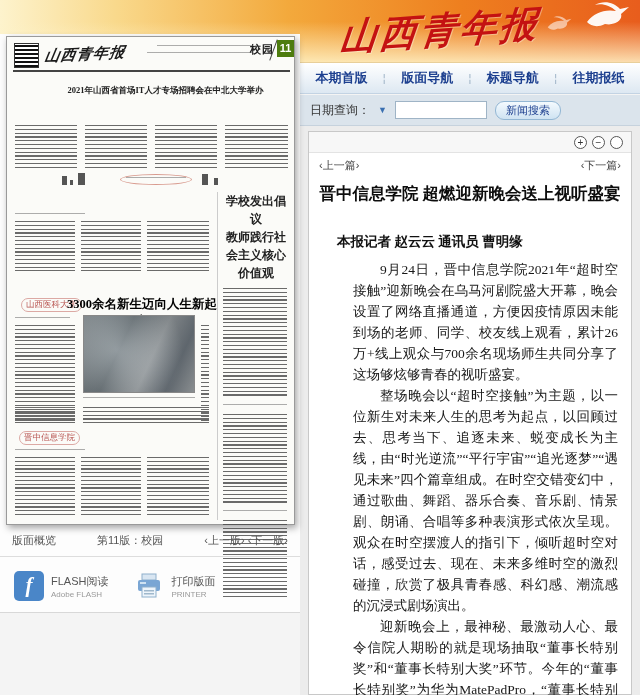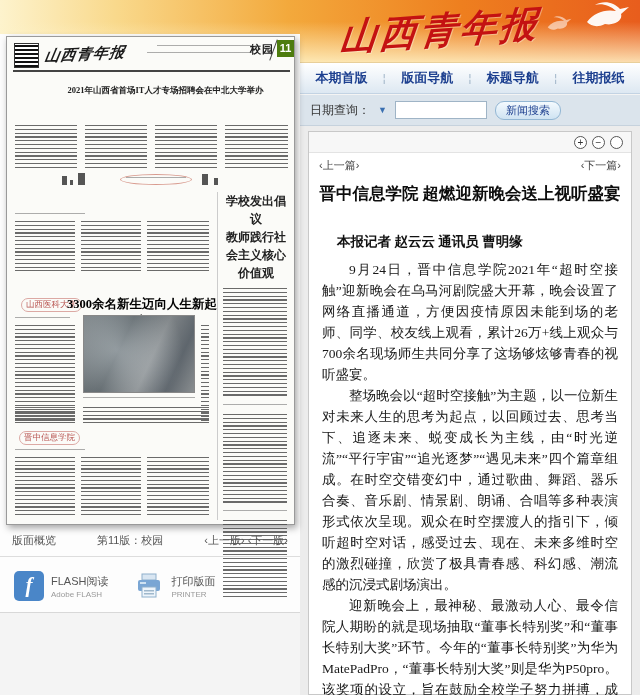--- a/index.html
+++ b/index.html
@@ -40,21 +40,21 @@
     font-size:10px; line-height:11px; text-align:center; color:#333; cursor:pointer; background:#fff; }
   .artmeta { display:flex; align-items:center; justify-content:space-between; padding:5px 10px 2px 10px; }
   .artmeta .navlink { font-size:11px; color:#444; cursor:pointer; }
   .artmeta .src { font-size:12px; color:#333; font-family:"Liberation Serif","DejaVu Serif",serif; }
   .arttitle { text-align:center; font-family:"Liberation Serif","DejaVu Serif",serif;
     font-weight:bold; font-size:16.5px; color:#0d0d0d; margin:8px 6px 0 6px; line-height:1.35; }
   .artbyline { font-family:"Liberation Serif","DejaVu Serif",serif; font-weight:bold;
     font-size:13.5px; color:#111; margin:28px 0 2px 0; padding-left:28px; }
   .artbody { padding:6px 13px 0 13px; }
   .artbody p { font-family:"Liberation Serif","DejaVu Serif",serif; font-size:13.5px;
-    line-height:21px; color:#181818; text-align:justify; text-indent:2em; }
+    line-height:21px; color:#181818; text-align:justify; text-indent:2em;margin-left:31px; }
 
   
   .left-bg { position:absolute; left:0; top:34px; width:300px; height:578px; background:#fdfdfd; }
   .left-bottom { position:absolute; left:0; top:612px; width:300px; height:83px; background:#f4f4f4; border-top:1px solid #d8d8d8; }
 
   .paper { position:absolute; left:6px; top:36px; width:289px; height:489px; background:#fbfbf8;
     border:1px solid #9a9a9a; box-shadow:2px 3px 7px rgba(0,0,0,.35); z-index:2; }
   .paper * { position:absolute; }
 
   .qr { left:7px; top:6px; width:25px; height:25px; border:1px solid #333;

